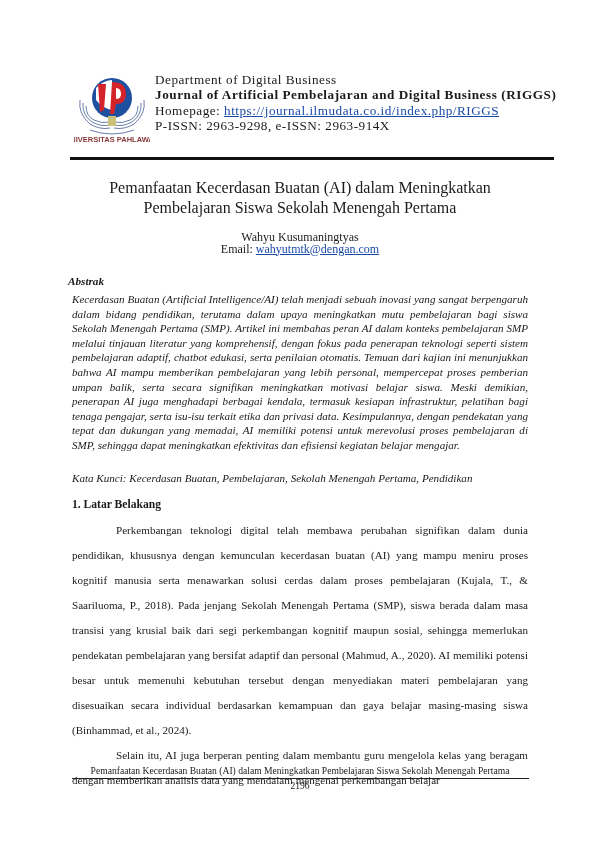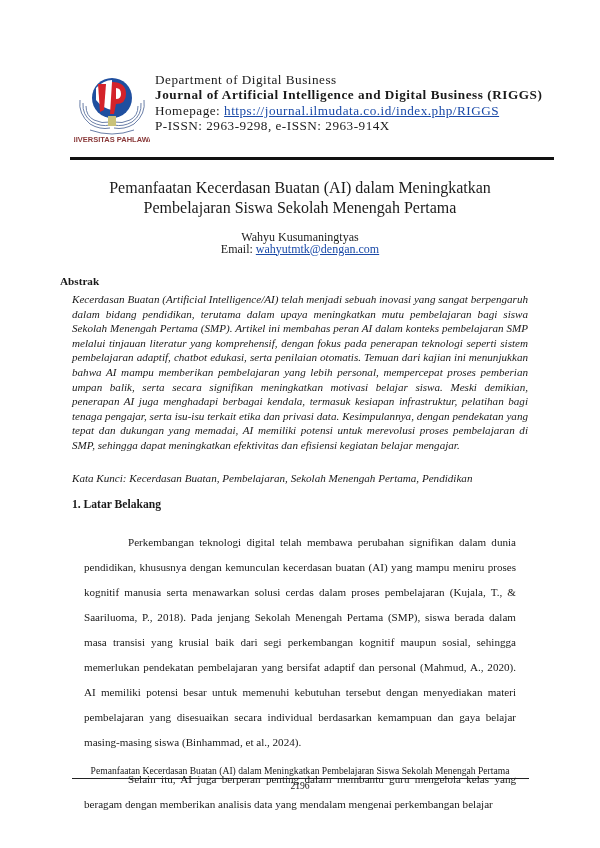--- a/index.html
+++ b/index.html
@@ -15,27 +15,27 @@
   .hdr div { white-space: nowrap; }
   .hdr .journal { font-weight: bold; letter-spacing: 0.55px; }
   .hdr a { color: #1a4aa8; text-decoration: underline; text-align: right; }
   .hdr-rule { position: absolute; left: 70px; top: 157px; width: 484px; height: 3px; background: #111; }
 
   
   .title { position: absolute; left: 60px; width: 480px; top: 178px; text-align: center; font-size: 16px; line-height: 20px; }
   .author { position: absolute; left: 60px; width: 480px; top: 232px; text-align: center; font-size: 12px; line-height: 11.6px; }
   .author a { color: #1a4aa8; text-decoration: underline; }
 
-  .abs-h { position: absolute; left: 60px; top: 275px; font-size: 11.2px; font-weight: bold; }
+  .abs-h { position: absolute; left: 68px; top: 275px; font-size: 11.2px; font-weight: bold; font-style: italic; }
   .abs { position: absolute; left: 72px; top: 292px; width: 456px; font-size: 11.1px; line-height: 14.6px; font-style: italic; text-align: justify; }
   .kw { position: absolute; left: 72px; top: 472px; width: 460px; font-size: 11.1px; font-style: italic; white-space: nowrap; }
   .sec { position: absolute; left: 72px; top: 498px; font-size: 11.6px; font-weight: bold; }
 
   .body { position: absolute; left: 72px; top: 518px; width: 456px; font-size: 11.1px; line-height: 25px; text-align: justify; }
-  .body p { margin: 12px; text-indent: 44px; }
+  .body p { margin: 0; text-indent: 44px; }
 
   .foot-text { position: absolute; left: 60px; width: 480px; top: 765px; text-align: center; font-size: 9.6px; white-space: nowrap; }
   .foot-rule { position: absolute; left: 72px; top: 778px; width: 457px; height: 1px; background: #222; }
   .foot-num { position: absolute; left: 60px; width: 480px; top: 780px; text-align: center; font-size: 9.6px; }
 </style>
 </head>
 <body>
 
 <div class="page">
 
@@ -56,21 +56,21 @@
     <path d="M24 14 L32 14 L30 40 L26 42 Z" fill="#d4232a"></path>
     <path d="M38 12 Q52 12 52 24 Q52 34 42 34 L40 44 L36 44 L38 12 Z" fill="#d4232a"></path>
     <path d="M42 18 Q47 18 47 24 Q47 29 42 29 Z" fill="#ffffff"></path>
     <rect x="34" y="46" width="8" height="10" fill="#c9c27a"></rect>
 
     <text x="38" y="72" text-anchor="middle" font-family="Liberation Sans, sans-serif" font-size="7.5" font-weight="bold" fill="#8a3a3a">UNIVERSITAS PAHLAWAN</text>
   </svg>
 
   <div class="hdr">
     <div>Department of Digital Business</div>
-    <div class="journal">Journal of Artificial Intelligence and Digital Business (RIGGS)</div>
+    <div class="journal">Journal of Artificial Pembelajaran and Digital Business (RIGGS)</div>
     <div><span>Homepage: </span><a>https://journal.ilmudata.co.id/index.php/RIGGS</a></div>
     <div>P-ISSN: 2963-9298, e-ISSN: 2963-914X</div>
   </div>
   <div class="hdr-rule"></div>
 
   <div class="title">
     <div>Pemanfaatan Kecerdasan Buatan (AI) dalam Meningkatkan</div>
     <div>Pembelajaran Siswa Sekolah Menengah Pertama</div>
   </div>
 

